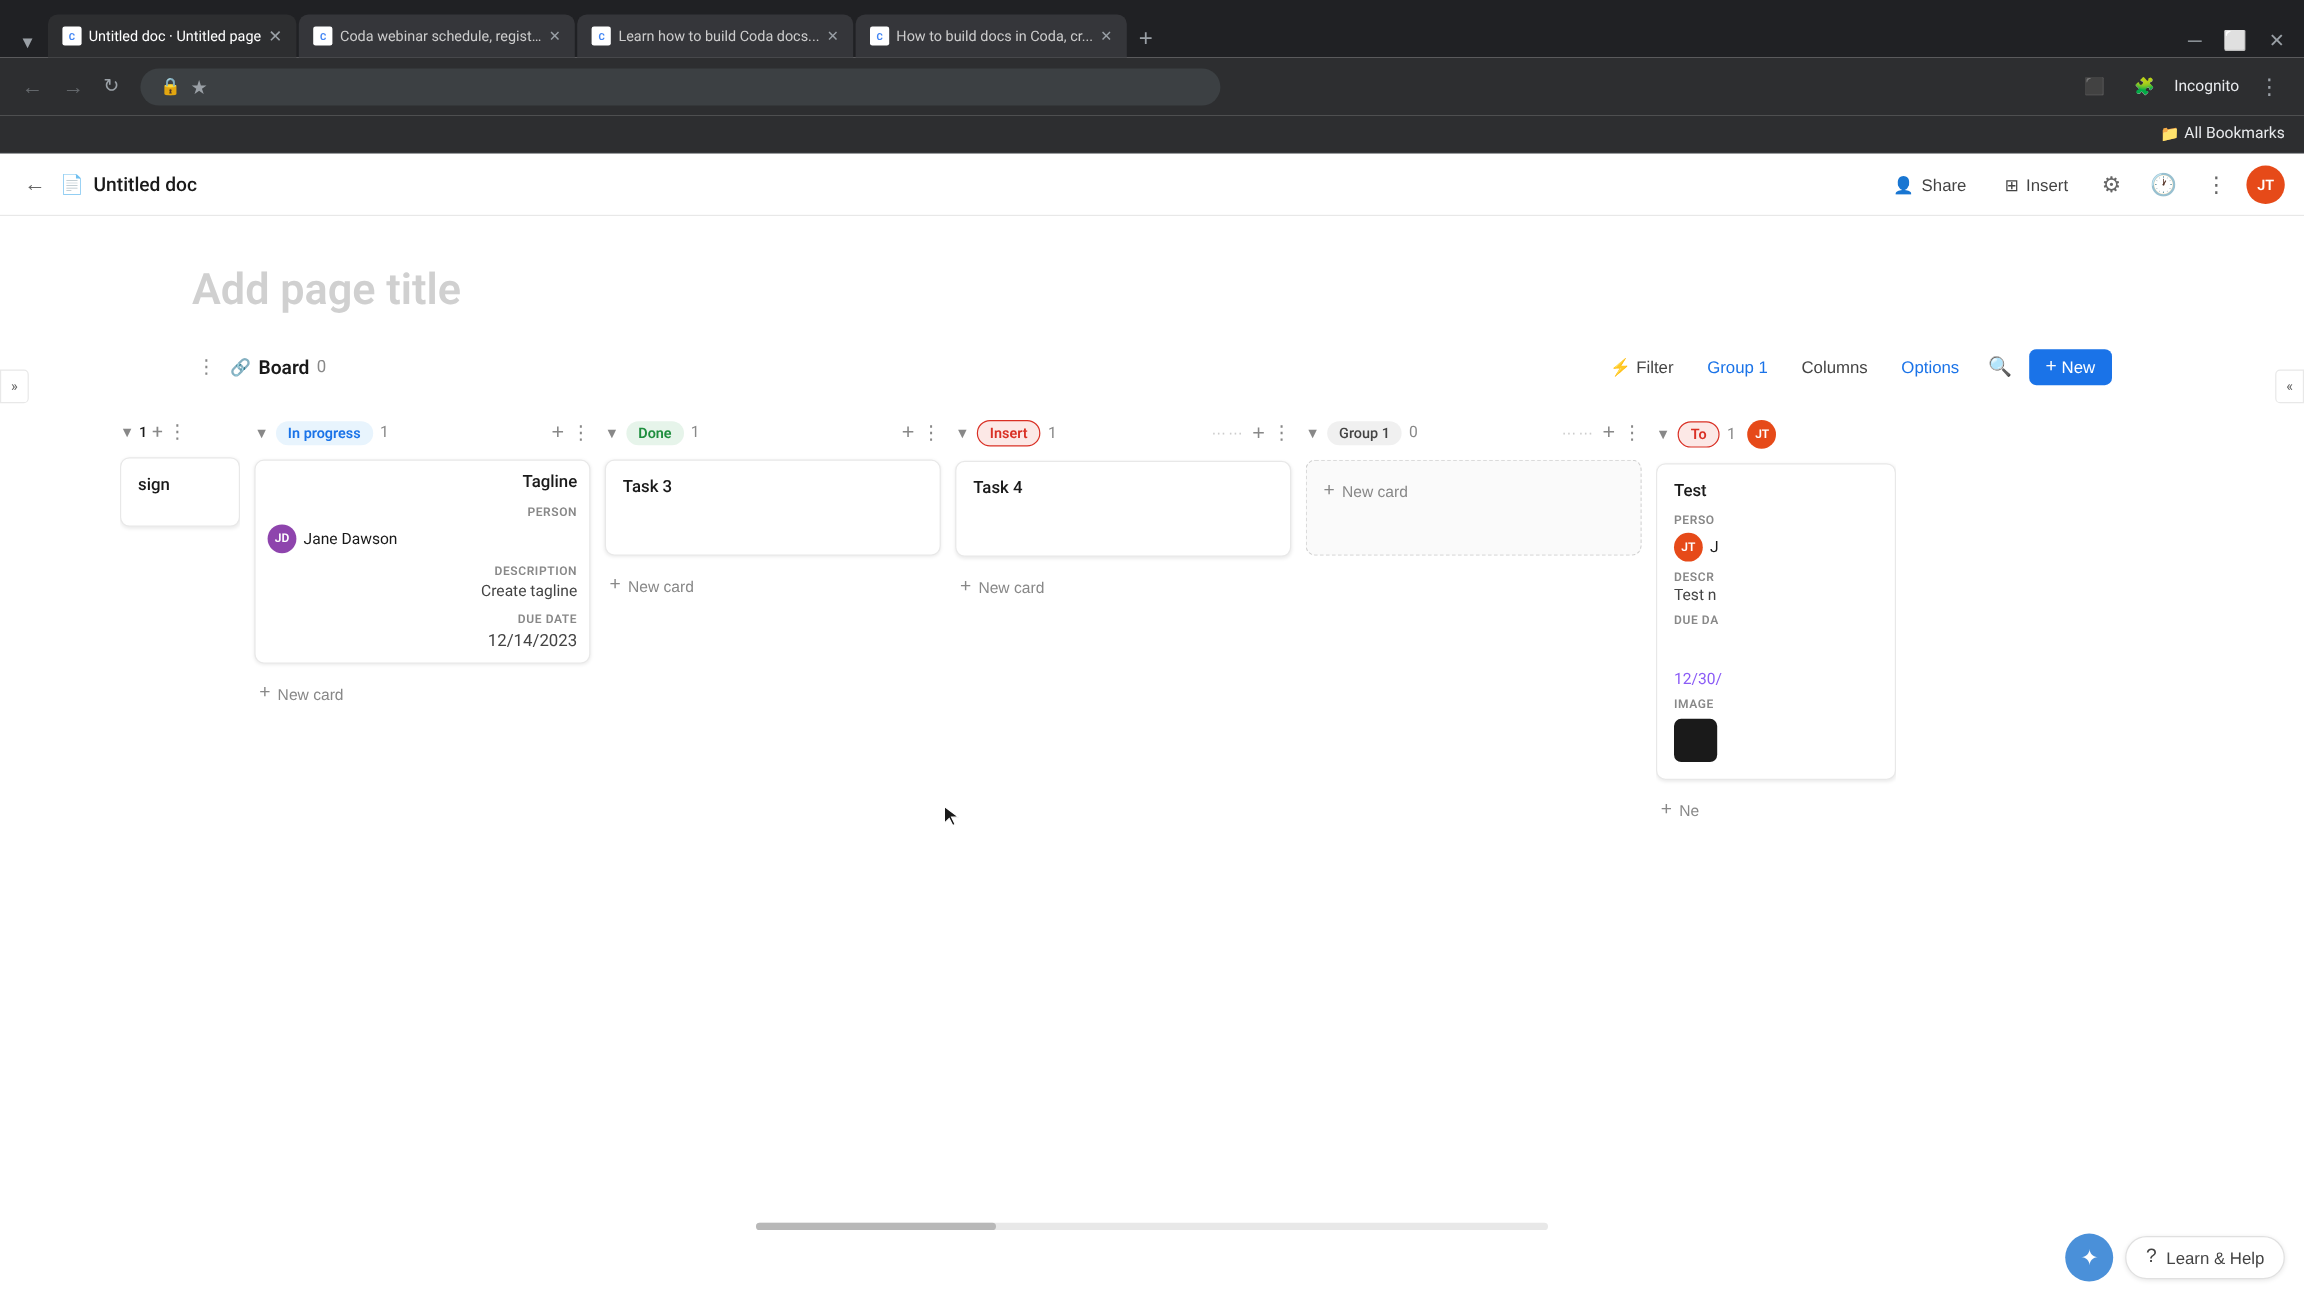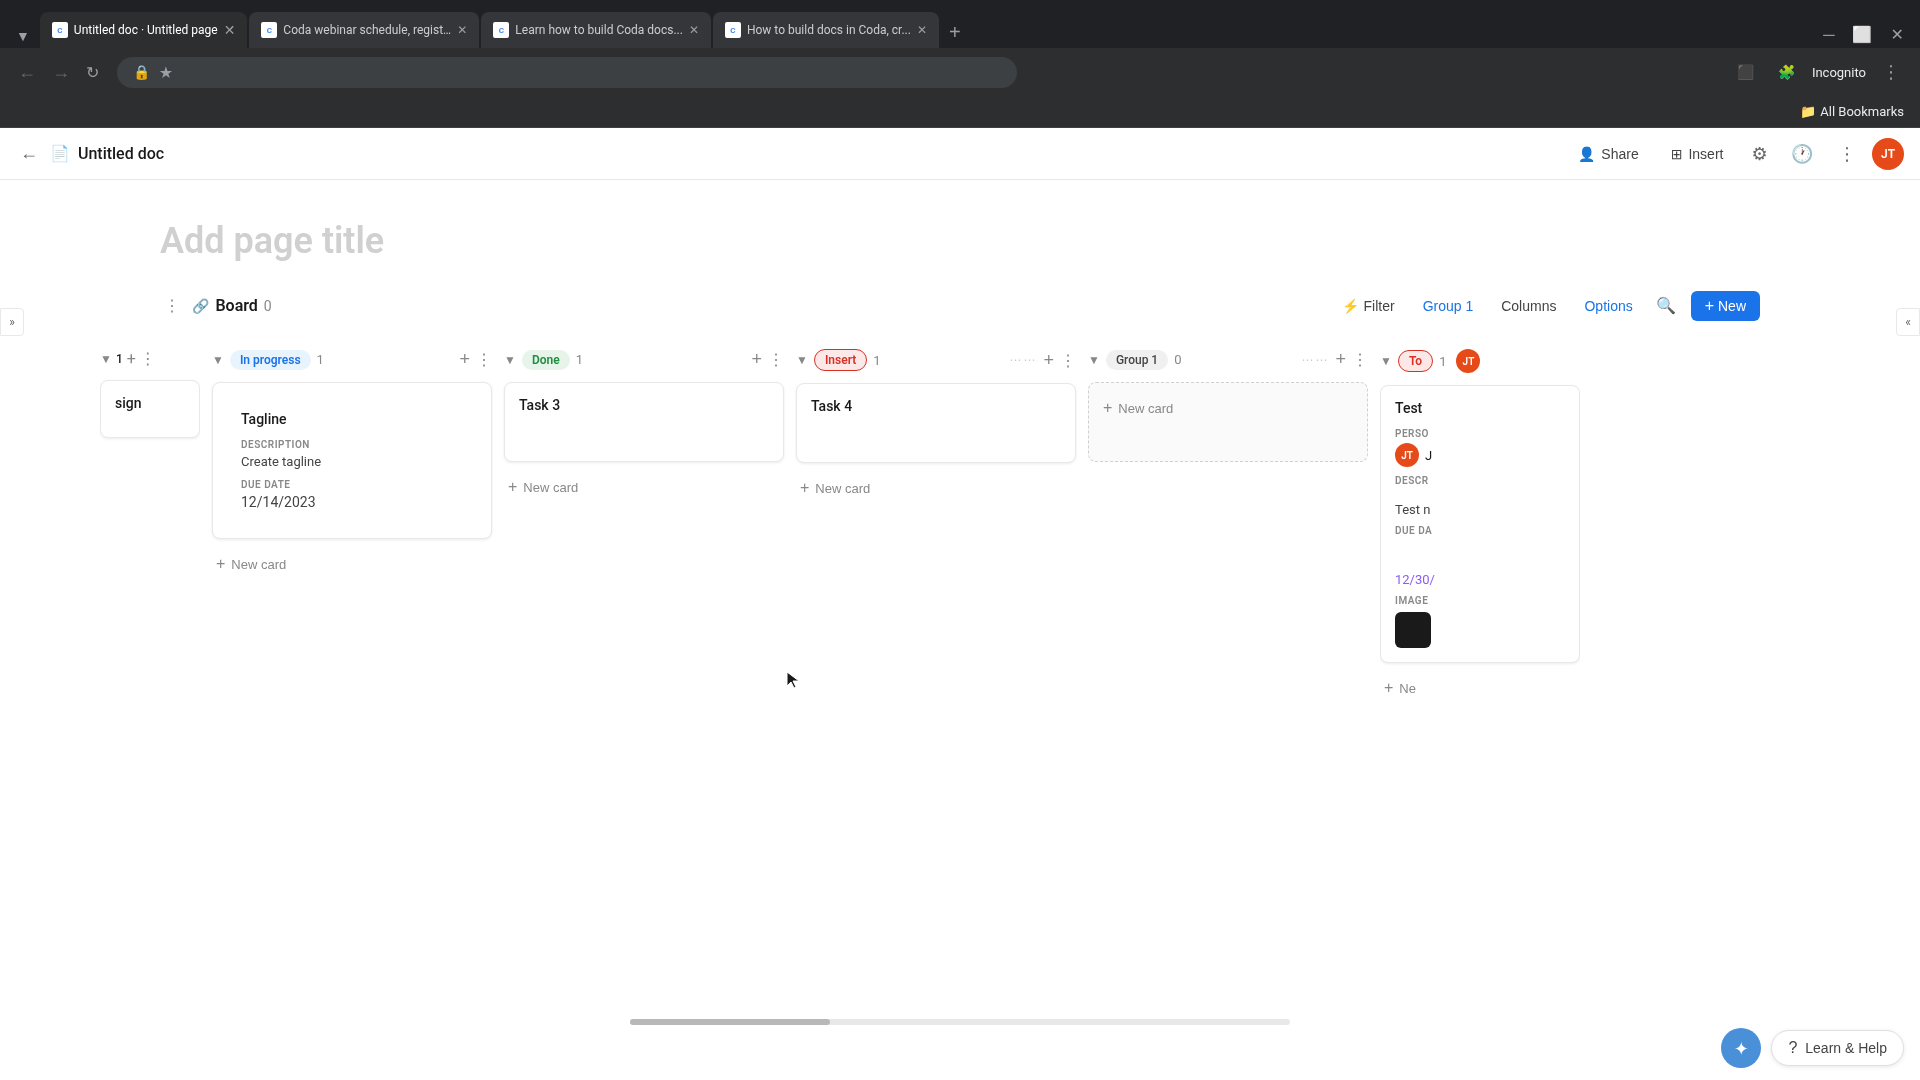--- a/index.html
+++ b/index.html
@@ -157,22 +157,29 @@
         <div style="width:280px;flex-shrink:0;">
           <div style="display:flex;align-items:center;gap:6px;padding:4px 0 12px;">
             <span style="color:#888;font-size:12px;cursor:pointer;">▼</span>
             <span style="padding:3px 10px;border-radius:12px;font-size:12px;font-weight:600;background:#e8f4fd;color:#1a73e8;">In progress</span>
             <span style="font-size:13px;color:#888;">1</span>
             <div style="flex:1;"></div>
             <button style="background:none;border:none;color:#888;cursor:pointer;font-size:18px;">+</button>
             <button style="background:none;border:none;color:#888;cursor:pointer;font-size:16px;">⋮</button>
           </div>
 
-          <div style="background:#fff;border:1px solid #e8e8e8;border-radius:8px;padding:28px;margin-bottom:8px;cursor:pointer;box-shadow:0 1px 3px rgba(0,0,0,0.08);">
+          <div style="background:#fff;border:1px solid #e8e8e8;border-radius:8px;padding:10px;margin-bottom:8px;cursor:pointer;box-shadow:0 1px 3px rgba(0,0,0,0.08);text-align:right;">
             <div style="font-size:14px;font-weight:500;color:#1a1a1a;margin-bottom:12px;">Tagline</div>
+            <div style="margin-bottom:10px;">
+              <div style="font-size:10px;font-weight:600;color:#888;text-transform:uppercase;letter-spacing:0.5px;margin-bottom:4px;">PERSON</div>
+              <div style="display:flex;align-items:center;gap:6px;font-size:13px;color:#1a1a1a;">
+                <div style="width:24px;height:24px;border-radius:50%;background:#8e44ad;color:#fff;display:flex;align-items:center;justify-content:center;font-size:10px;font-weight:600;">JD</div>
+                <span>Jane Dawson</span>
+              </div>
+            </div>
             <div style="margin-bottom:10px;">
               <div style="font-size:10px;font-weight:600;color:#888;text-transform:uppercase;letter-spacing:0.5px;margin-bottom:4px;">DESCRIPTION</div>
               <div style="font-size:13px;color:#444;">Create tagline</div>
             </div>
             <div>
               <div style="font-size:10px;font-weight:600;color:#888;text-transform:uppercase;letter-spacing:0.5px;margin-bottom:4px;">DUE DATE</div>
               <div style="font-size:14px;color:#444;">12/14/2023</div>
             </div>
           </div>
           <button style="display:flex;align-items:center;gap:6px;padding:8px 4px;color:#888;font-size:13px;cursor:pointer;border-radius:6px;border:none;background:none;width:100%;">
@@ -250,21 +257,21 @@
           <div style="background:#fff;border:1px solid #e8e8e8;border-radius:8px;padding:14px;margin-bottom:8px;cursor:pointer;box-shadow:0 1px 3px rgba(0,0,0,0.08);overflow:hidden;">
             <div style="font-size:14px;font-weight:500;color:#1a1a1a;margin-bottom:12px;">Test</div>
             <div style="margin-bottom:8px;">
               <div style="font-size:10px;font-weight:600;color:#888;text-transform:uppercase;letter-spacing:0.5px;margin-bottom:4px;">PERSO</div>
               <div style="display:flex;align-items:center;gap:6px;font-size:13px;color:#1a1a1a;">
                 <div style="width:24px;height:24px;border-radius:50%;background:#e64a19;color:#fff;display:flex;align-items:center;justify-content:center;font-size:10px;font-weight:600;">JT</div>
                 <span>J</span>
               </div>
             </div>
             <div style="margin-bottom:8px;">
-              <div style="font-size:10px;font-weight:600;color:#888;text-transform:uppercase;letter-spacing:0.5px;margin-bottom:16px;">DESCR</div>
+              <div style="font-size:10px;font-weight:600;color:#888;text-transform:uppercase;letter-spacing:0.5px;margin-bottom:2px;">DESCR</div>
               <div style="font-size:13px;color:#444;">Test n</div>
             </div>
             <div style="margin-bottom:8px;">
               <div style="font-size:10px;font-weight:600;color:#888;text-transform:uppercase;letter-spacing:0.5px;margin-bottom:4px;">DUE DA</div>
               <div style="font-size:13px;color:#8b5cf6;margin-top:36px;">12/30/</div>
             </div>
             <div>
               <div style="font-size:10px;font-weight:600;color:#888;text-transform:uppercase;letter-spacing:0.5px;margin-bottom:6px;">IMAGE</div>
               <div style="width:36px;height:36px;border-radius:6px;background:#1a1a1a;"></div>
             </div>

